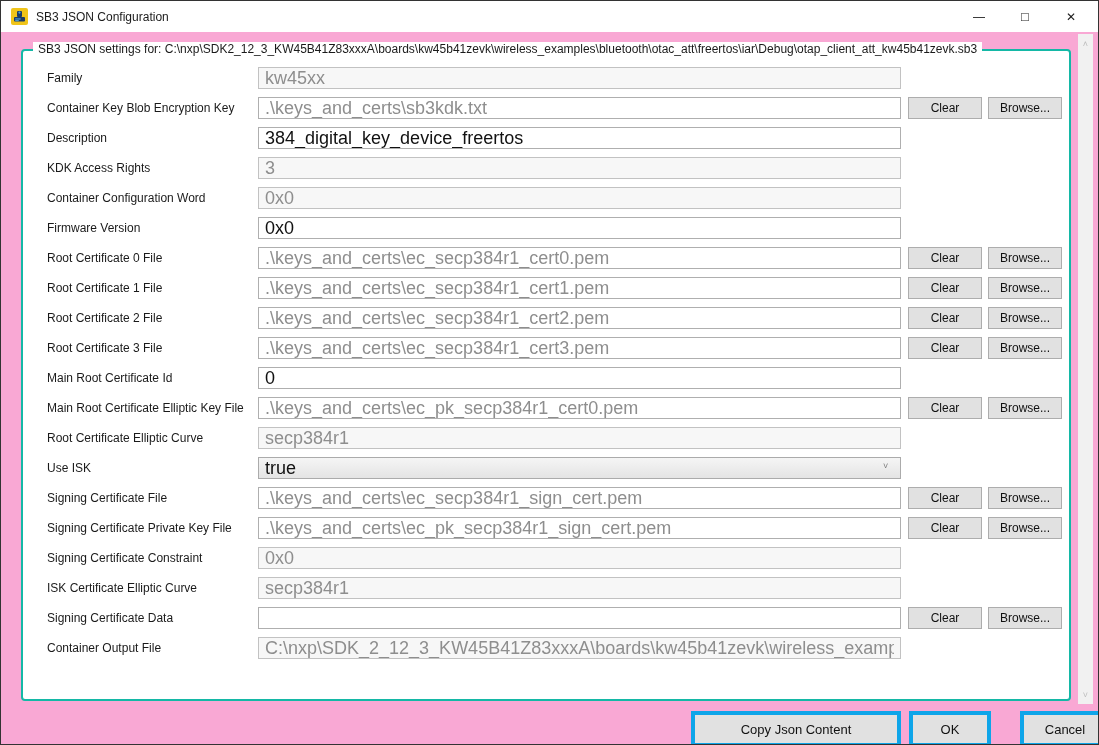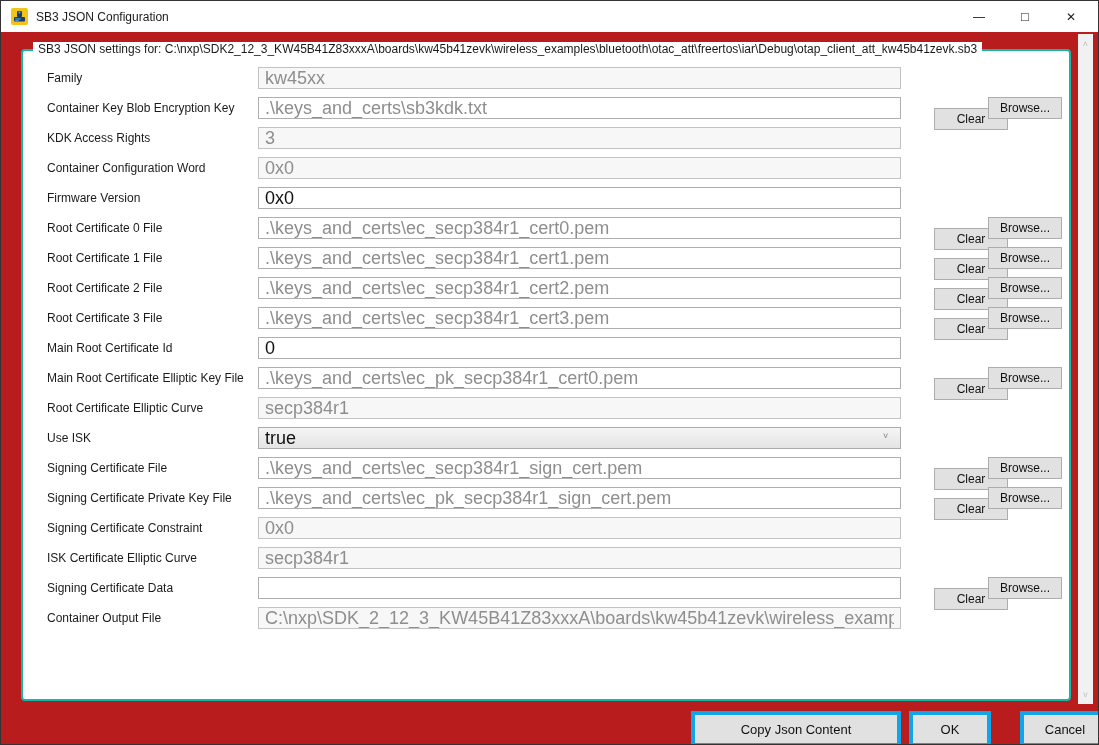--- a/index.html
+++ b/index.html
@@ -1,19 +1,19 @@
 <!DOCTYPE html>
 <html><head>
 <meta charset="utf-8">
 <style>
   html,body { margin:0; padding:0; background:#e8e8e8; }
   body { font-family:"Liberation Sans","DejaVu Sans",sans-serif; font-size:12px; color:#1a1a1a; }
   * { box-sizing:border-box; }
 
-  .window { position:relative; width:1099px; height:745px; background:#b91c1c;
+  .window { position:relative; width:1099px; height:745px; background:#f9a8d4;
             border:1px solid #333333; overflow:hidden; }
 
   
   .titlebar { position:absolute; left:0; top:0; right:0; height:31px; background:#ffffff;
               display:flex; align-items:center; }
   .app-icon { margin-left:10px; width:17px; height:17px; flex:0 0 auto; }
   .win-title { margin-left:8px; font-size:12px; white-space:nowrap; }
   .win-controls { margin-left:auto; margin-right:4px; display:flex; height:31px; }
   .win-btn { width:46px; height:31px; display:flex; align-items:center; justify-content:center;
              font-size:12px; color:#1a1a1a; background:transparent; border:0; padding:0;
@@ -37,21 +37,21 @@
   .field.path     { color:#8e8e8e; }
   .field.disabled { background:#f7f7f7; color:#8e8e8e; border-color:#c2c2c2; }
   .field.combo    { background:linear-gradient(#f5f5f5,#e4e4e4); color:#111111;
                     border-color:#ababab; padding-right:20px; }
   .combo-chevron { position:absolute; left:860px; top:9px; font-size:9px; color:#7a7a7a;
                    line-height:1; pointer-events:none; }
 
   .sbtn { position:absolute; top:4px; height:22px; width:74px; background:#e1e1e1;
           border:1px solid #adadad; font-family:inherit; font-size:12px; color:#111111;
           padding:0; cursor:default; }
-  .sbtn.b1 { left:911px;margin-top:11px; }
+  .sbtn.b1 { left:885px; }
   .sbtn.b2 { left:965px; }
   .sbtn.disabled { background:#f2f2f2; border-color:#dadada; color:#9d9d9d; }
   .sbtn.emph { background:#d7d7d7; border-color:#7f7f7f; }
 
   
   .bottom-btn { position:absolute; top:710px; height:36px; background:#e1e1e1;
                 border:4px solid #0ea5e9; font-family:inherit; font-size:13px;
                 color:#111111; padding:0; cursor:default; }
   .btn-copy   { left:690px; width:210px; }
   .btn-ok     { left:908px; width:82px; }
@@ -96,20 +96,25 @@
 
   </div>
         <div class="row">
     <span class="label">Container Key Blob Encryption Key</span>
     <input class="field path" type="text" readonly="" value=".\keys_and_certs\sb3kdk.txt" style="">
 
     <button class="sbtn b1">Clear</button>
     <button class="sbtn b2">Browse...</button>
   </div>
         <div class="row">
+    <span class="label">Description</span>
+    <input class="field edit" type="text" readonly="" value="384_digital_key_device_freertos" style="">
+
+  </div>
+        <div class="row">
     <span class="label">KDK Access Rights</span>
     <input class="field disabled" type="text" readonly="" value="3" style="">
 
   </div>
         <div class="row">
     <span class="label">Container Configuration Word</span>
     <input class="field disabled" type="text" readonly="" value="0x0" style="">
 
   </div>
         <div class="row">

